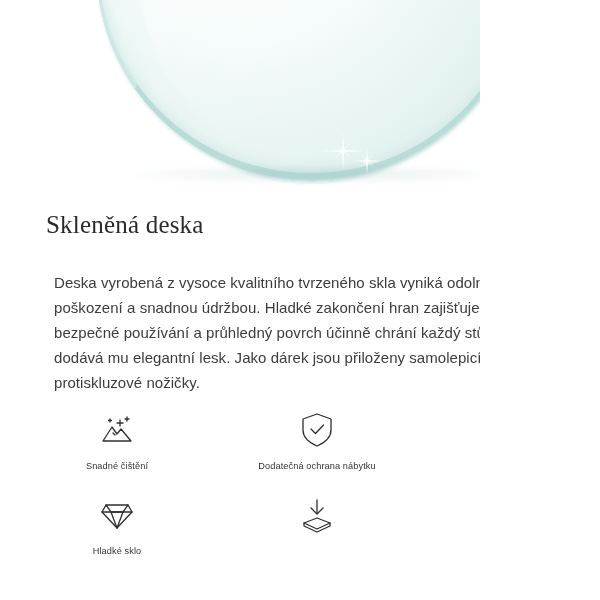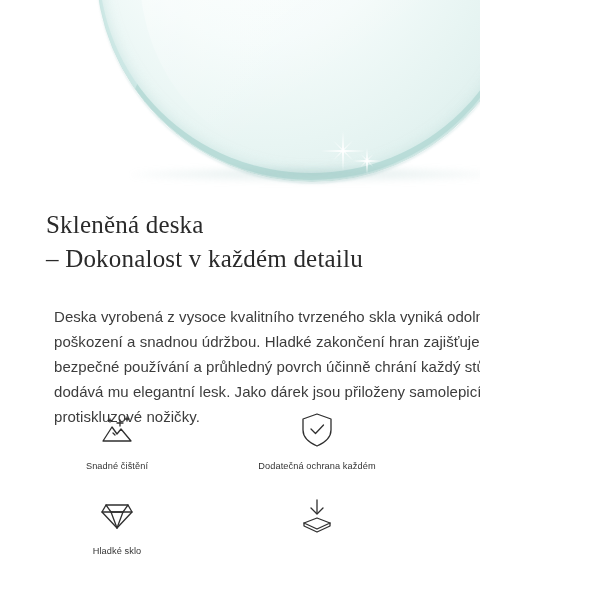--- a/index.html
+++ b/index.html
@@ -206,21 +206,20 @@
       <span class="h"></span>
         <span class="v"></span>
         <span class="d1"></span>
         <span class="d2"></span>
     </div>
   </div>
 
   <div class="content">
     <h1 class="headline">
       <span>Skleněná deska</span>
-      <span class="line2">– Dokonalost v každém detailu</span>
     </h1>
     <p class="body-copy">Deska vyrobená z vysoce kvalitního tvrzeného skla vyniká odolností vůči poškození a snadnou údržbou. Hladké zakončení hran zajišťuje bezpečné používání a průhledný povrch účinně chrání každý stůl a dodává mu elegantní lesk. Jako dárek jsou přiloženy samolepicí protiskluzové nožičky.</p>
   </div>
 
   <div class="features">
 
     <div class="feature">
       <span class="icon">
         <svg width="40" height="36" viewBox="0 0 40 36" fill="none" stroke="#2f2f2f" stroke-width="1.3" stroke-linecap="round" stroke-linejoin="round">
           <path d="M6 29 L15 15 L20 22 L24 17 L34 29 Z"></path>
@@ -233,21 +232,21 @@
       <span class="caption">Snadné čištění</span>
     </div>
 
     <div class="feature">
       <span class="icon">
         <svg width="34" height="38" viewBox="0 0 34 38" fill="none" stroke="#2f2f2f" stroke-width="1.3" stroke-linecap="round" stroke-linejoin="round">
           <path d="M17 3 L31 8 V19 C31 27 24 32 17 35 C10 32 3 27 3 19 V8 Z"></path>
           <path d="M11 18 l4.5 4.5 L23.5 14"></path>
         </svg>
       </span>
-      <span class="caption">Dodatečná ochrana každém</span>
+      <span class="caption">Dodatečná ochrana nábytku</span>
     </div>
 
     <div class="feature">
       <span class="icon">
         <svg width="34" height="34" viewBox="0 0 34 34" fill="none" stroke="#2f2f2f" stroke-width="1.3" stroke-linecap="round" stroke-linejoin="round">
           <path d="M4 30 V11 L23 11 Q30 11 30 18 V30 Z" stroke-width="1.4" fill="none"></path>
           <path d="M9 29 L27 12"></path>
           <path d="M14 29 L29 15"></path>
           <path d="M19 29 L30 20"></path>
         </svg>

